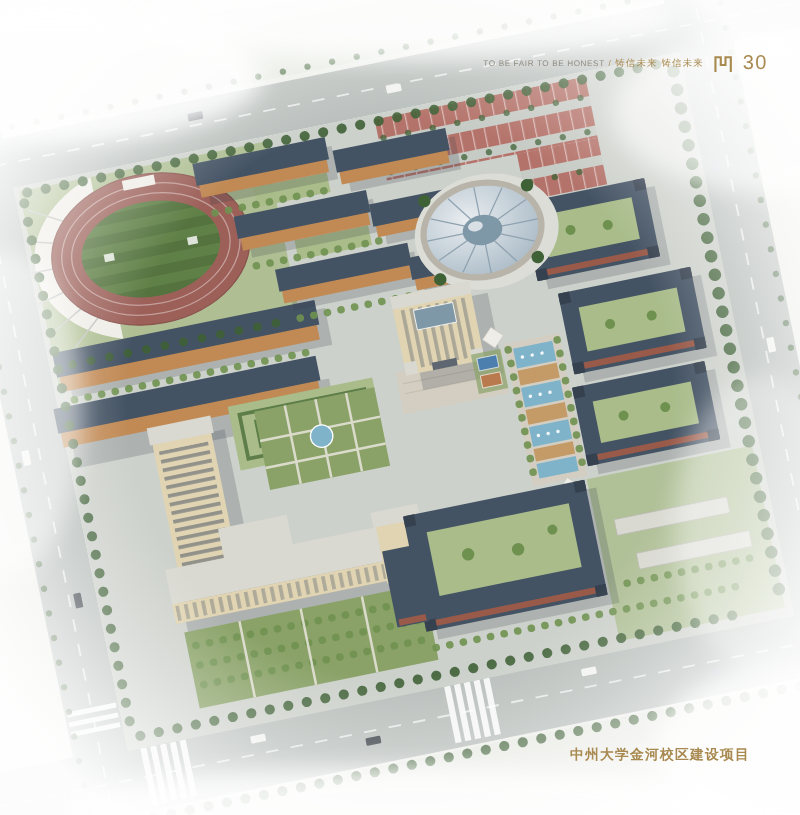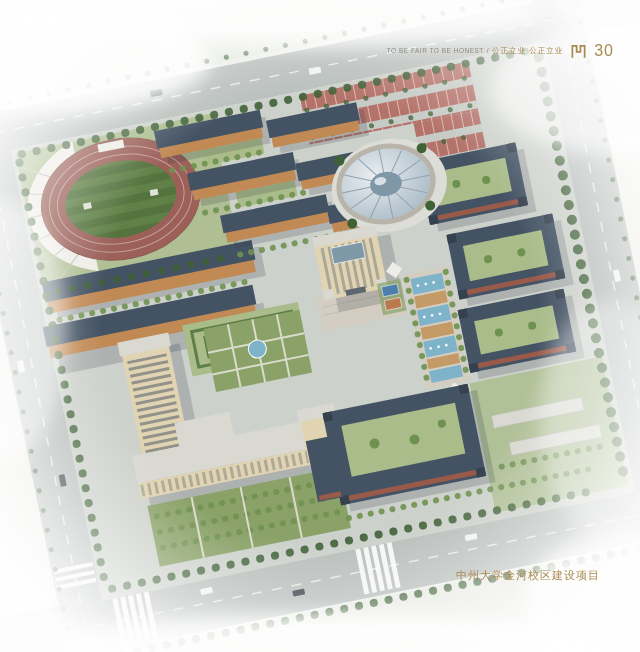--- a/index.html
+++ b/index.html
@@ -32,21 +32,21 @@
   .car-w{fill:#f2f3f1}.car-d{fill:#3c434b}.car-s{fill:#b9bec4}
   .rib{stroke:var(--dome-rib);stroke-width:1;fill:none}
   .whiteline{stroke:#e9e6dd;stroke-width:2;opacity:.85}
 
   .header{position:absolute;top:42px;right:26px;display:flex;align-items:center;
           gap:7px;z-index:5;}
   .slogan{font-size:6.5px;letter-spacing:.5px;color:var(--text-gray);white-space:nowrap}
   .slogan .zh{color:var(--gold);font-size:7.5px;margin-left:3px;letter-spacing:1px}
   .slogan .sep{color:var(--gold);margin-left:3px}
   .logo-num{color:var(--gold);font-size:16px;letter-spacing:1px}
-  .caption{position:absolute;top:568px;left:456px;font-size:11px;font-weight:normal;
+  .caption{position:absolute;top:596px;left:456px;font-size:11px;font-weight:bold;
            color:var(--gold);letter-spacing:1px;white-space:nowrap;z-index:5}
 </style>
 </head>
 <body>
 
 <div class="stage">
 
 <svg class="scene" viewBox="0 0 640 652">
   <defs>
     <pattern id="fieldStripes" width="140" height="16" patternUnits="userSpaceOnUse">
@@ -385,21 +385,21 @@
     <ellipse cx="620" cy="90" rx="130" ry="65" fill="#fff" opacity="0.6" filter="url(#soft)"></ellipse>
     <ellipse cx="6" cy="330" rx="60" ry="130" fill="#fff" opacity="0.5" filter="url(#soft)"></ellipse>
     <ellipse cx="330" cy="648" rx="280" ry="34" fill="#fff" opacity="0.8" filter="url(#soft)"></ellipse>
     <ellipse cx="636" cy="600" rx="110" ry="70" fill="#fff" opacity="0.7" filter="url(#soft)"></ellipse>
     <ellipse cx="610" cy="420" rx="70" ry="120" fill="#fff" opacity="0.35" filter="url(#soft)"></ellipse>
   </g>
 </svg>
 
   <div class="header">
     <div class="slogan">
-      <span class="en">TO BE FAIR TO BE HONEST</span><span class="sep">/</span><span class="zh">公正立业 公正立业</span>
+      <span class="en">TO BE FAIR TO BE HONEST</span><span class="sep">/</span><span class="zh">铸信未来 铸信未来</span>
     </div>
     <svg width="17" height="17" viewBox="0 0 18 18">
       <path d="M2.5 15.5 V3 h4.5 v6.5 h4 V3 h4.5 v12.5" fill="none" stroke="#a8894f" stroke-width="1.8"></path>
     </svg>
     <span class="logo-num">30</span>
   </div>
 
   <div class="caption">中州大学金河校区建设项目</div>
 
 </div>

